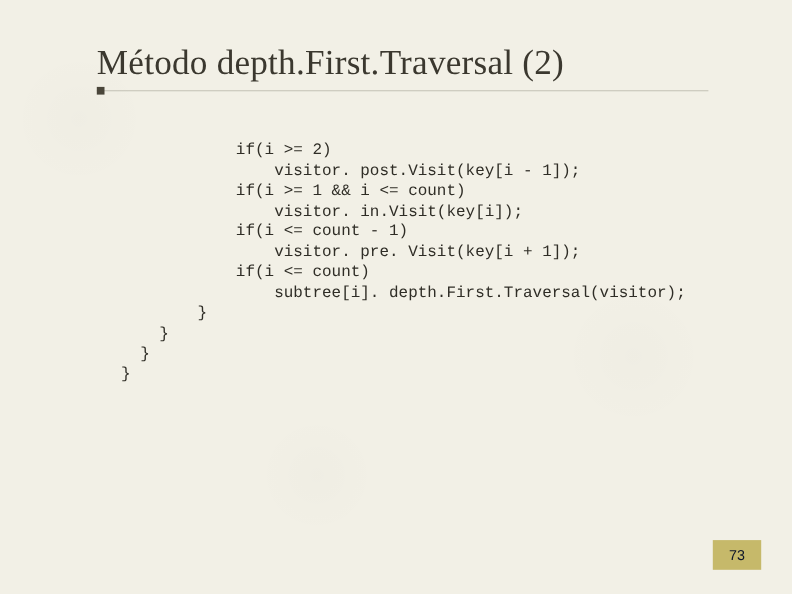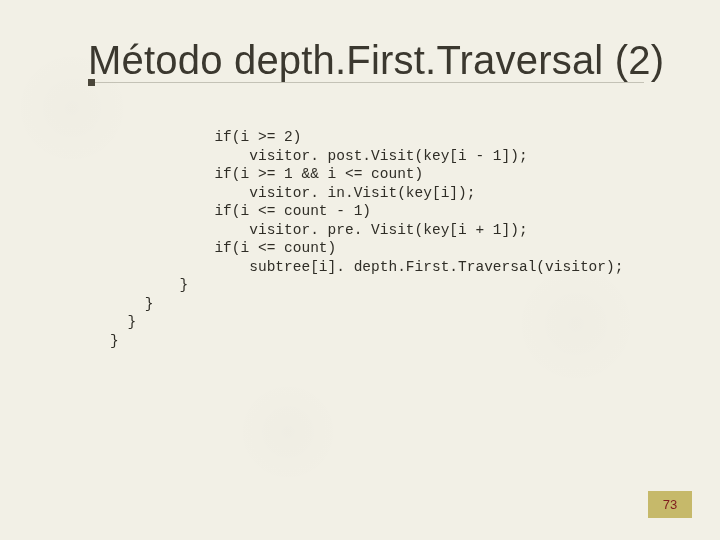--- a/index.html
+++ b/index.html
@@ -18,23 +18,24 @@
       radial-gradient(circle at 10% 20%, rgba(0,0,0,0.01) 0, transparent 8%),
       radial-gradient(circle at 80% 60%, rgba(0,0,0,0.012) 0, transparent 10%),
       radial-gradient(circle at 40% 80%, rgba(0,0,0,0.01) 0, transparent 9%);
     position: relative;
     box-sizing: border-box;
   }
   .title {
     position: absolute;
     top: 38px;
     left: 88px;
-    font-size: 40px;
+    font-size: 32px;
     color: #3b382f;
     letter-spacing: 0.2px;
+    font-family: Liberation Serif, serif;
   }
   .title-rule {
     position: absolute;
     top: 82px;
     left: 88px;
     width: 556px;
     height: 0;
     border-bottom: 1px solid rgba(60,55,40,0.25);
   }
   .title-rule::before {
@@ -54,21 +55,21 @@
     font-size: 14.5px;
     line-height: 1.28;
     color: #2f2d26;
     white-space: pre;
   }
   .pagenum {
     position: absolute;
     right: 28px;
     bottom: 22px;
     background: #c6b96a;
-    color: #7f1d1d;
+    color: #0f172a;
     font-size: 13px;
     padding: 6px 12px;
     min-width: 20px;
     text-align: center;
   }
 </style>
 </head>
 <body>
 
 <div class="slide">

